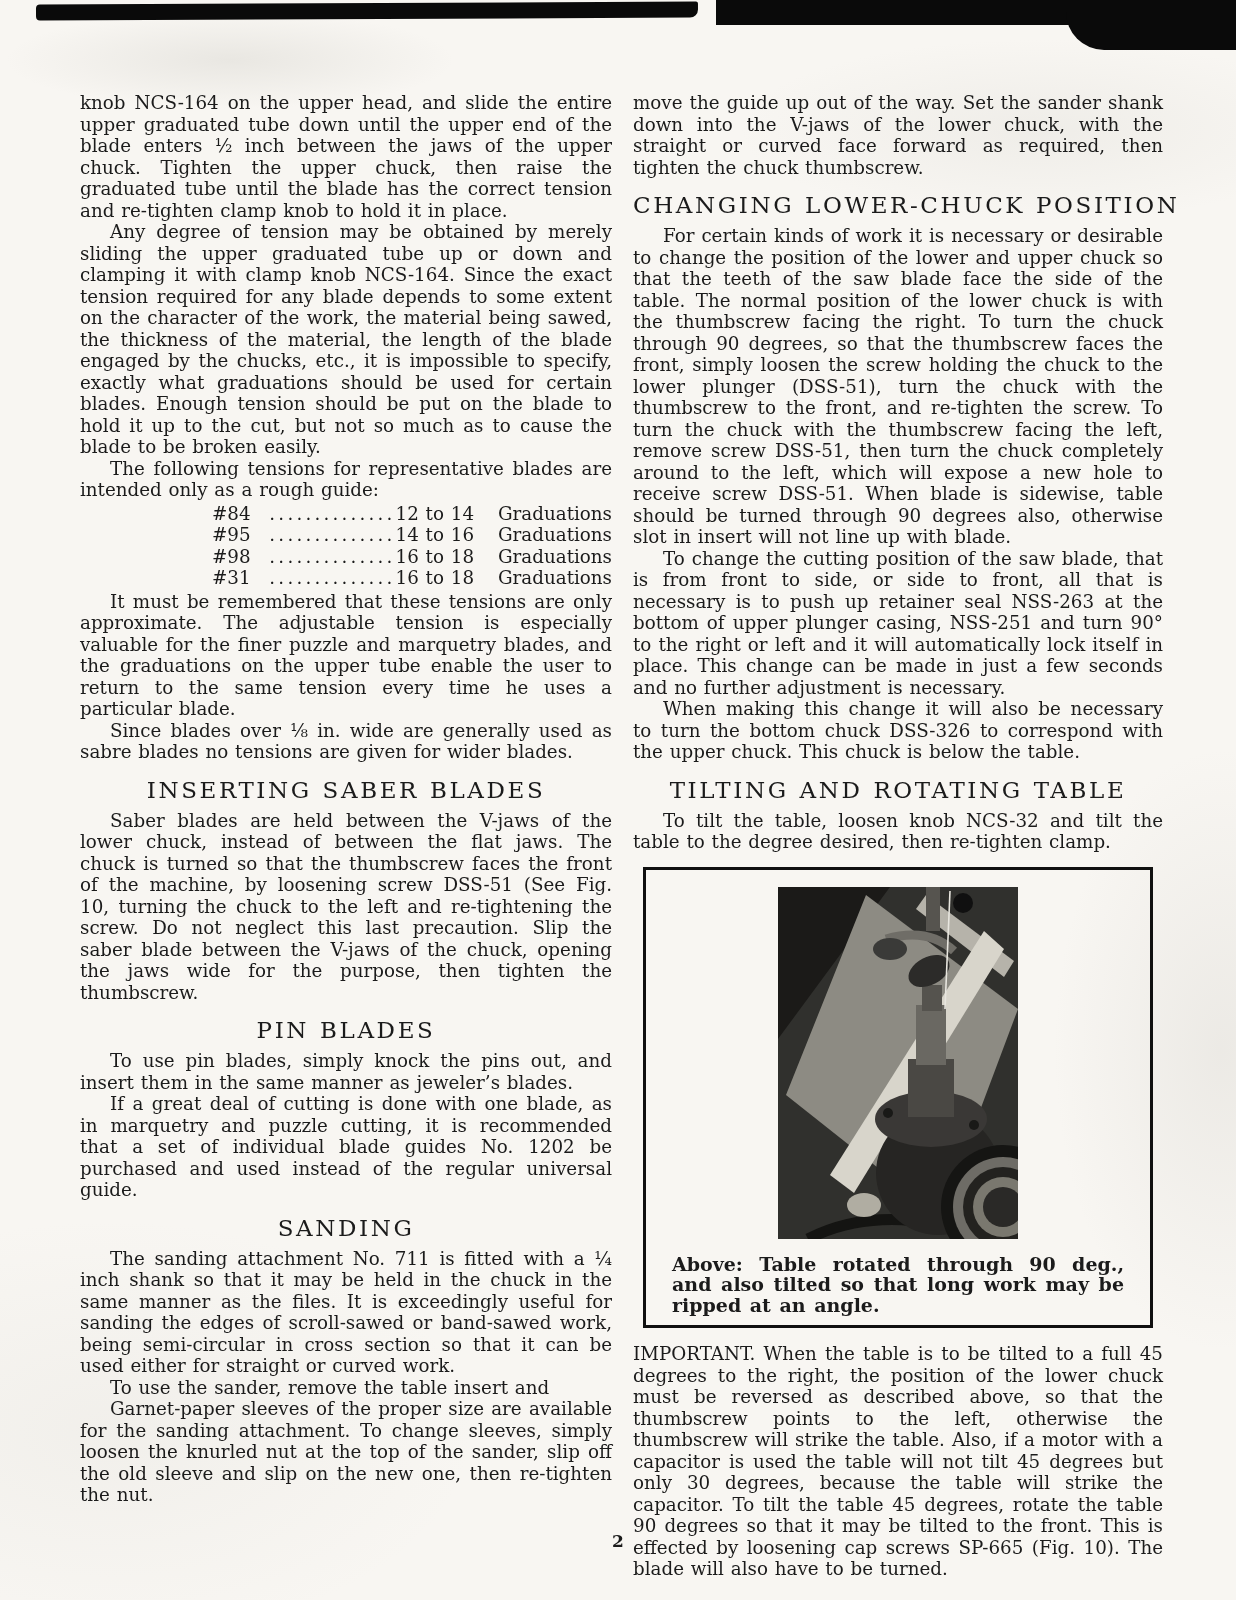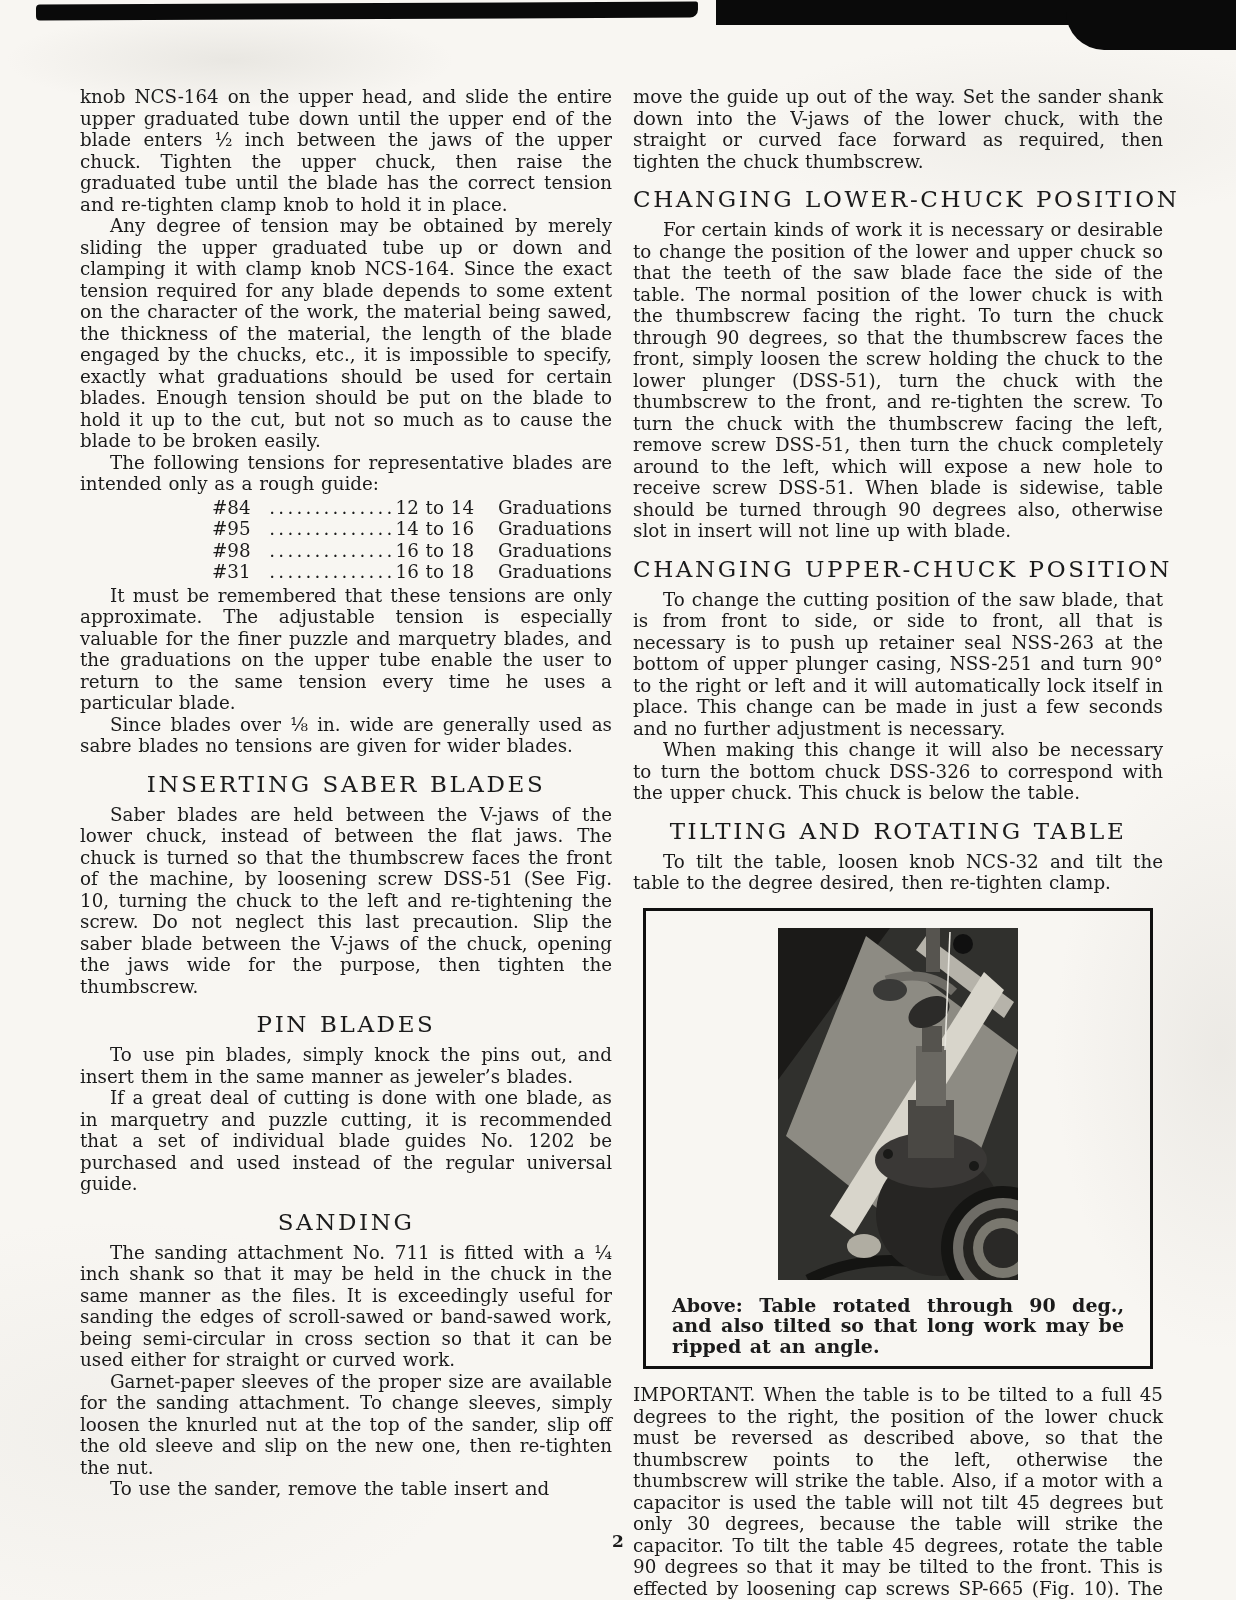--- a/index.html
+++ b/index.html
@@ -19,21 +19,21 @@
     background:#0a0a0a; border-radius:4px 2px 8px 4px; transform:rotate(-0.25deg);
   }
   .scan-bar-right {
     position:absolute; left:716px; top:0; width:520px; height:25px; background:#0a0a0a;
   }
   .scan-bar-right::after {
     content:""; position:absolute; right:0; top:12px; width:170px; height:38px;
     background:#0a0a0a; border-radius:0 0 0 90px;
   }
   .col {
-    position:absolute; top:86px; text-align:justify;
+    position:absolute; top:92px; text-align:justify;
     font-size:18.3px; line-height:21.5px; word-spacing:1px;
   }
   .col-left  { left:80px;  width:532px; }
   .col-right { left:633px; width:530px; }
   .col p { margin:0; text-indent:30px; }
   .col p.no-indent { text-indent:0; }
   .col h2 {
     font-size:23px; font-weight:400; letter-spacing:2.6px; text-align:center;
     margin:15px 0 8px; line-height:24px; white-space:nowrap; text-indent:0;
   }
@@ -89,31 +89,30 @@
 
     <h2>INSERTING SABER BLADES</h2>
     <p>Saber blades are held between the V-jaws of the lower chuck, instead of between the flat jaws.  The chuck is turned so that the thumbscrew faces the front of the machine, by loosening screw DSS-51 (See Fig. 10, turning the chuck to the left and re-tightening the screw.  Do not neglect this last precaution.  Slip the saber blade between the V-jaws of the chuck, opening the jaws wide for the purpose, then tighten the thumbscrew.</p>
 
     <h2>PIN BLADES</h2>
     <p>To use pin blades, simply knock the pins out, and insert them in the same manner as jeweler’s blades.</p>
     <p>If a great deal of cutting is done with one blade, as in marquetry and puzzle cutting, it is recommended that a set of individual blade guides No. 1202 be purchased and used instead of the regular universal guide.</p>
 
     <h2>SANDING</h2>
     <p>The sanding attachment No. 711 is fitted with a ¼ inch shank so that it may be held in the chuck in the same manner as the files.  It is exceedingly useful for sanding the edges of scroll-sawed or band-sawed work, being semi-circular in cross section so that it can be used either for straight or curved work.</p>
+    <p>To use the sander, remove the table insert and</p>
     <p>Garnet-paper sleeves of the proper size are available for the sanding attachment.  To change sleeves, simply loosen the knurled nut at the top of the sander, slip off the old sleeve and slip on the new one, then re-tighten the nut.</p>
-    <p>To use the sander, remove the table insert and</p>
   </div>
 
   <div class="col col-right">
     <p class="no-indent">move the guide up out of the way.  Set the sander shank down into the V-jaws of the lower chuck, with the straight or curved face forward as required, then tighten the chuck thumbscrew.</p>
 
     <h2>CHANGING LOWER-CHUCK POSITION</h2>
     <p>For certain kinds of work it is necessary or desirable to change the position of the lower and upper chuck so that the teeth of the saw blade face the side of the table.  The normal position of the lower chuck is with the thumbscrew facing the right.  To turn the chuck through 90 degrees, so that the thumbscrew faces the front, simply loosen the screw holding the chuck to the lower plunger (DSS-51), turn the chuck with the thumbscrew to the front, and re-tighten the screw.  To turn the chuck with the thumbscrew facing the left, remove screw DSS-51, then turn the chuck completely around to the left, which will expose a new hole to receive screw DSS-51. When blade is sidewise, table should be turned through 90 degrees also, otherwise slot in insert will not line up with blade.</p>
 
-    <h2>CHANGING UPPER-CHUCK POSITION</h2>
     <p>To change the cutting position of the saw blade, that is from front to side, or side to front, all that is necessary is to push up retainer seal NSS-263 at the bottom of upper plunger casing, NSS-251 and turn 90° to the right or left and it will automatically lock itself in place.  This change can be made in just a few seconds and no further adjustment is necessary.</p>
     <p>When making this change it will also be necessary to turn the bottom chuck DSS-326 to correspond with the upper chuck. This chuck is below the table.</p>
 
     <h2>TILTING AND ROTATING TABLE</h2>
     <p>To tilt the table, loosen knob NCS-32 and tilt the table to the degree desired, then re-tighten clamp.</p>
 
     <figure class="photo-frame">
       <svg class="photo" width="240" height="352" viewBox="0 0 240 352" role="img">
         <rect width="240" height="352" fill="#30302d"></rect>
         <polygon points="0,0 112,0 0,152" fill="#1b1a18"></polygon>

